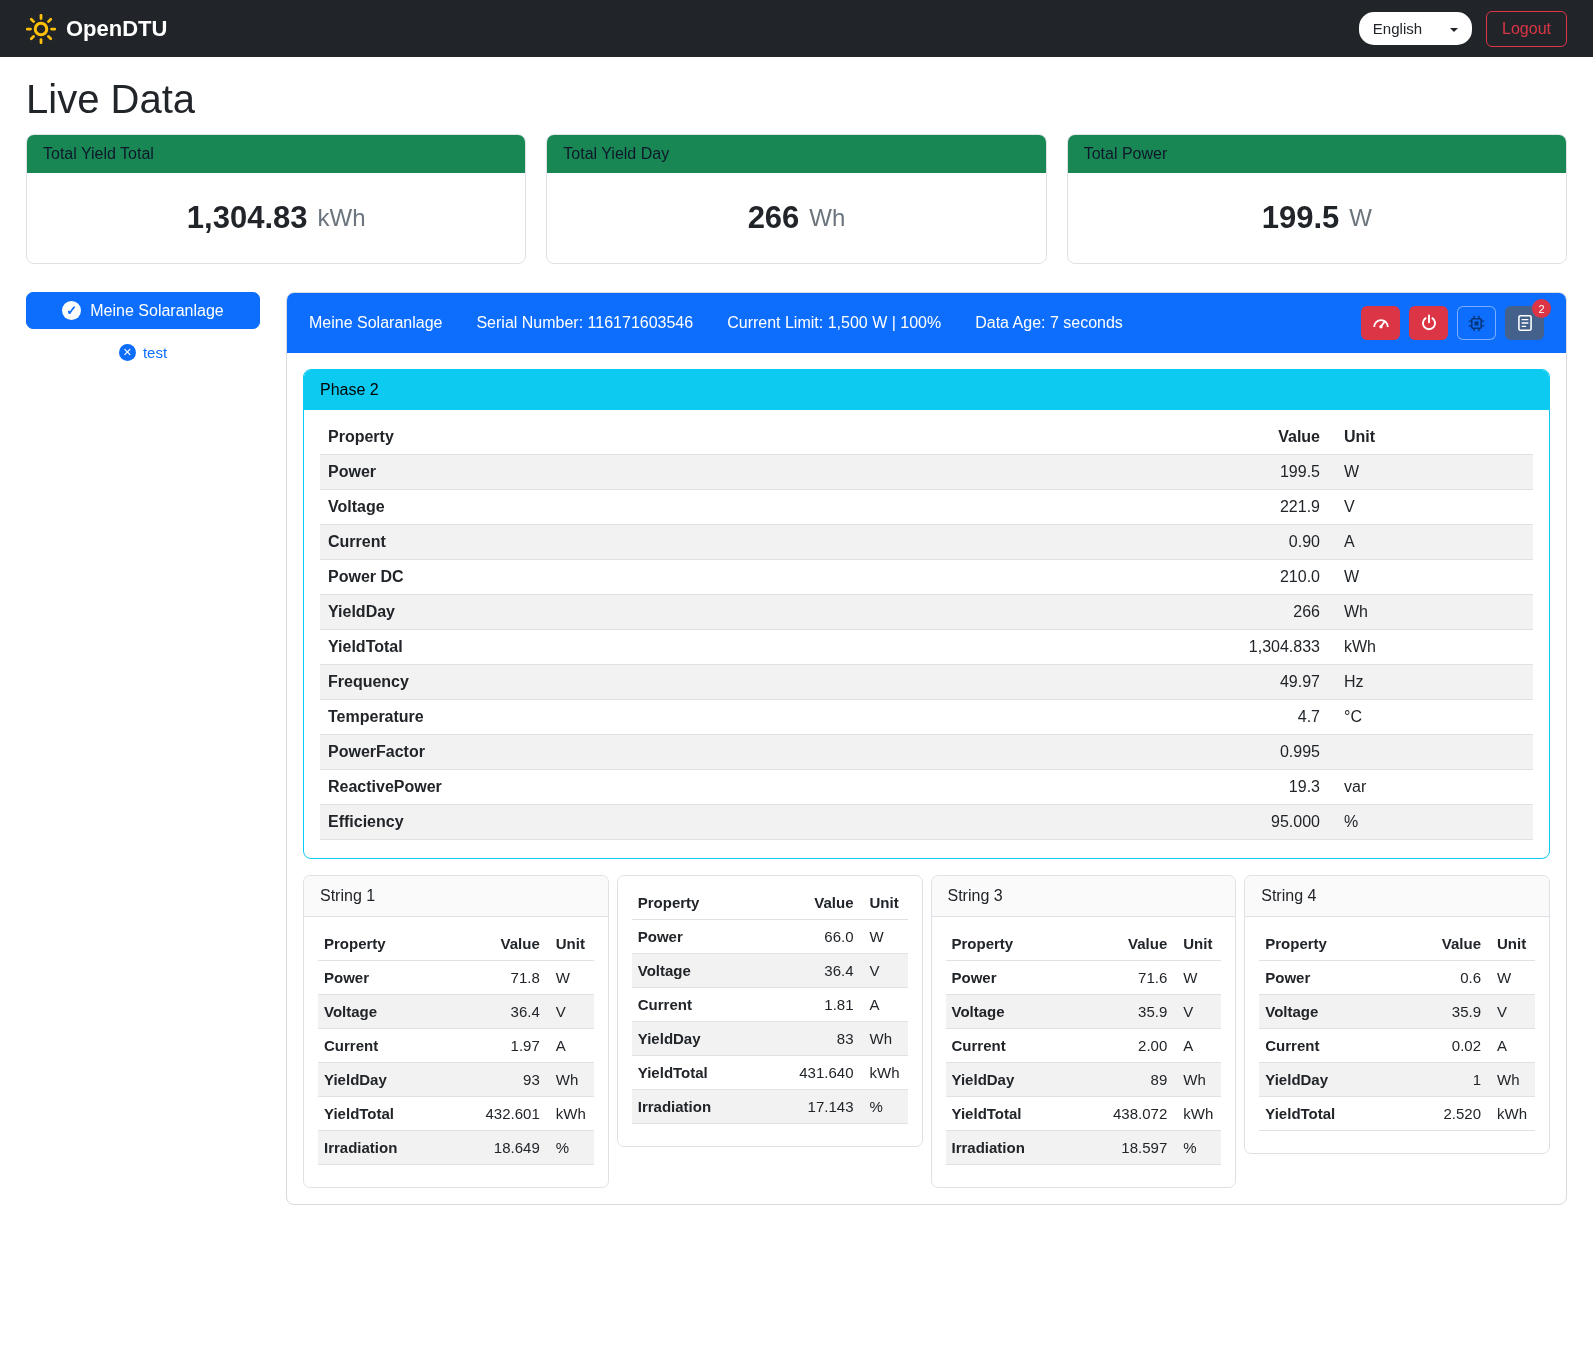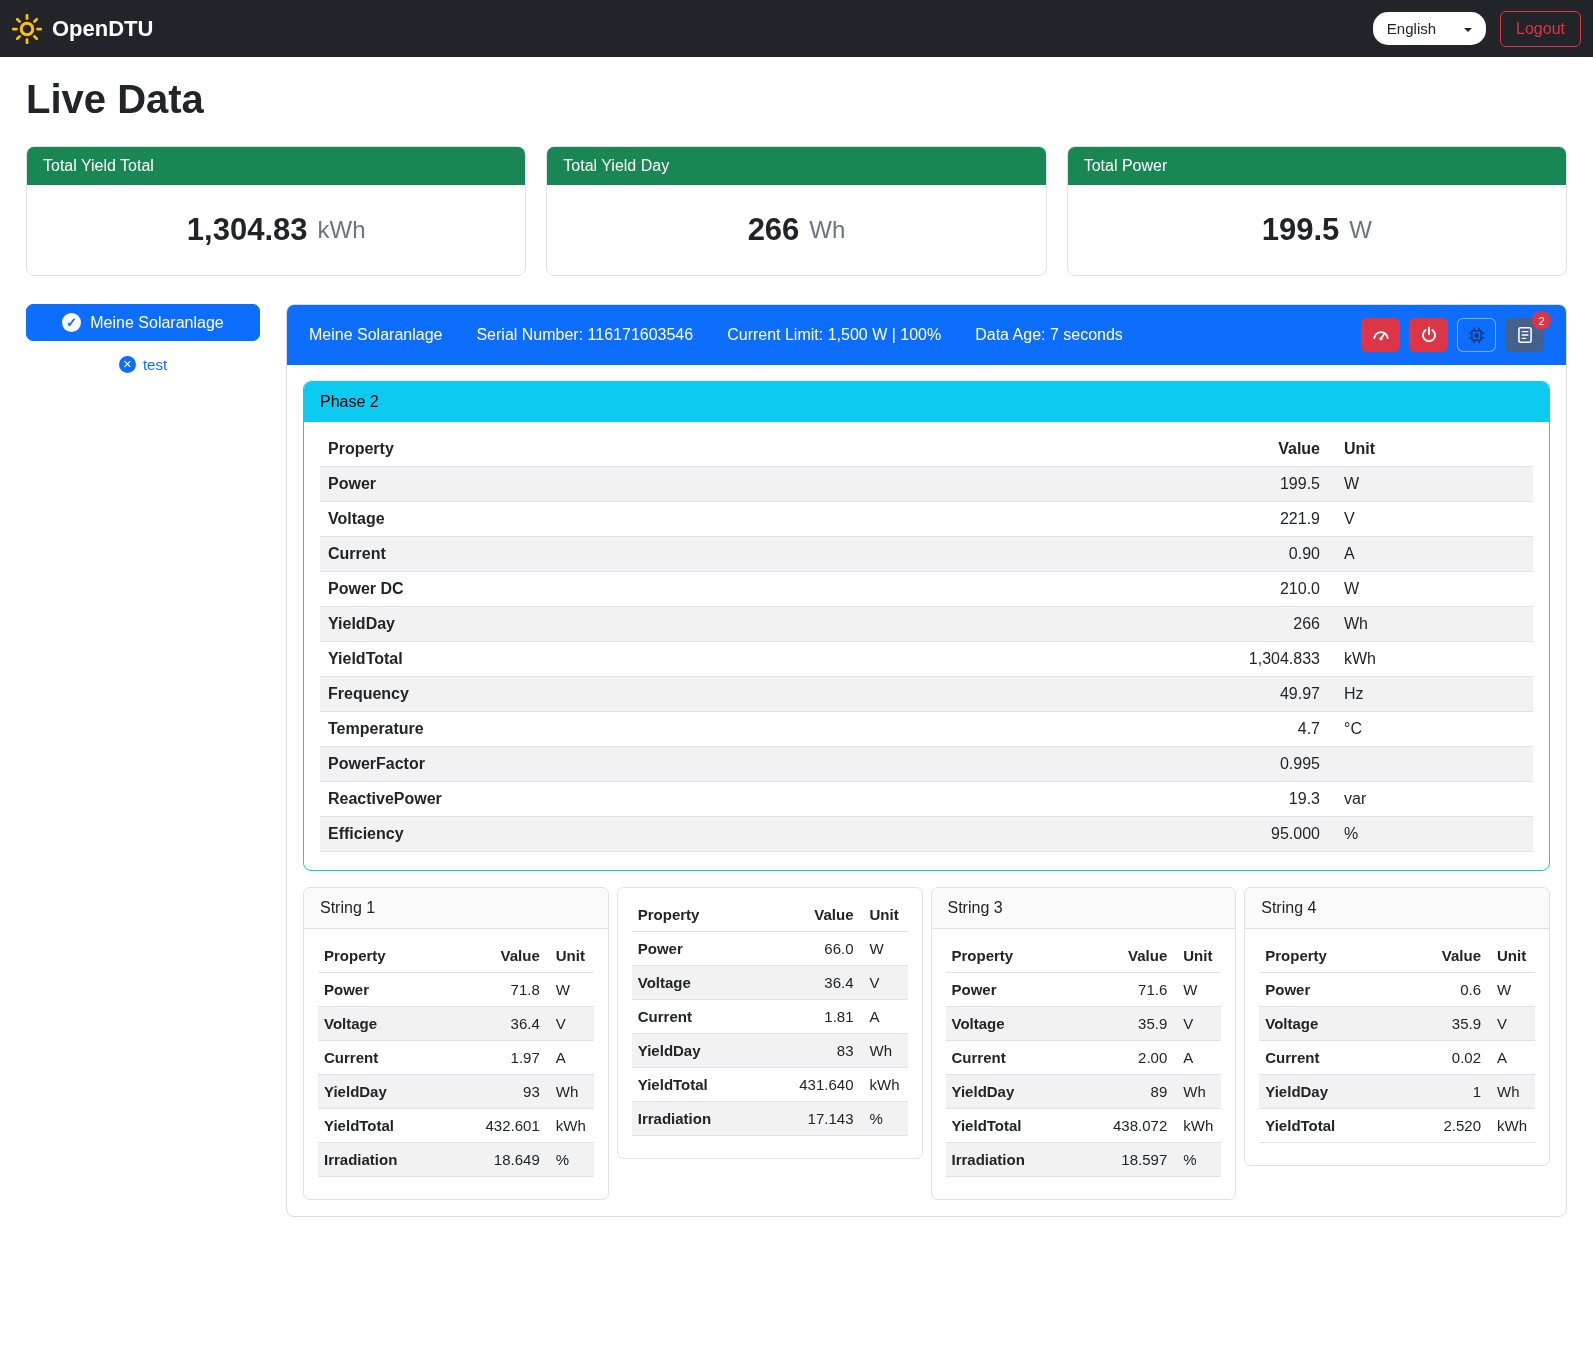--- a/index.html
+++ b/index.html
@@ -9,21 +9,21 @@
     color: #212529;
     background: #fff;
     font-size: 16px;
   }
 
   
   .navbar {
     background: #212529;
     display: flex;
     align-items: center;
-    padding: 10px 12px;
+    padding: 10px 26px;
     height: 57px;
   }
   .brand {
     display: flex;
     align-items: center;
     gap: 10px;
     color: #fff;
     font-size: 22px;
     font-weight: 700;
     margin-right: 20px;
@@ -67,37 +67,37 @@
     color: #dc3545;
     border-radius: 6px;
     padding: 8px 15px;
     font-size: 16px;
     cursor: pointer;
     font-family: inherit;
   }
 
   
   .container { padding: 0 26px 34px; }
-  .page-title { font-size: 40px; font-weight: 700; margin: 20px 0 24px; }
+  .page-title { font-size: 40px; font-weight: 400; margin: 20px 0 12px; }
 
   
   .summary-row {
     display: grid;
     grid-template-columns: repeat(3, 1fr);
     gap: 20px;
     margin-bottom: 28px;
   }
   .summary-card {
     border: 1px solid #dee2e6;
     border-radius: 8px;
     overflow: hidden;
   }
   .summary-head {
     background: #198754;
-    color: #ffffff;
+    color: #0f172a;
     padding: 10px 16px;
     font-size: 16px;
   }
   .summary-body {
     display: flex;
     align-items: center;
     justify-content: center;
     gap: 10px;
     padding: 27px 16px;
   }

